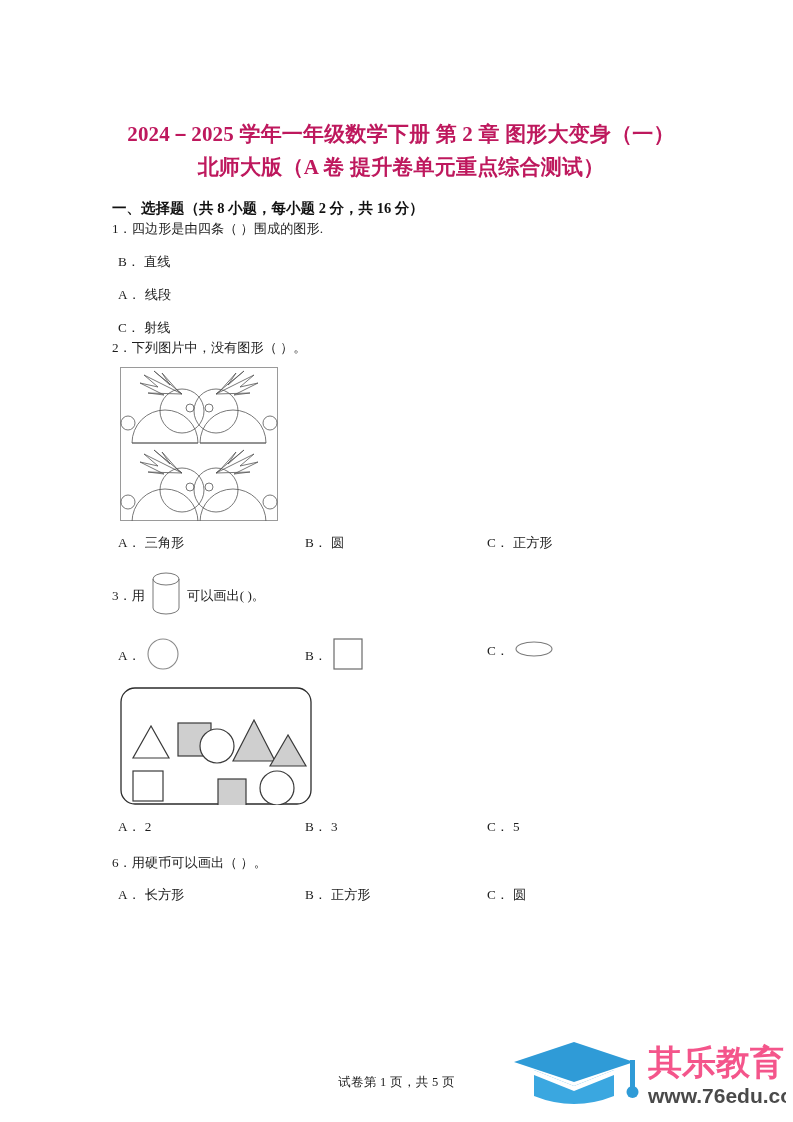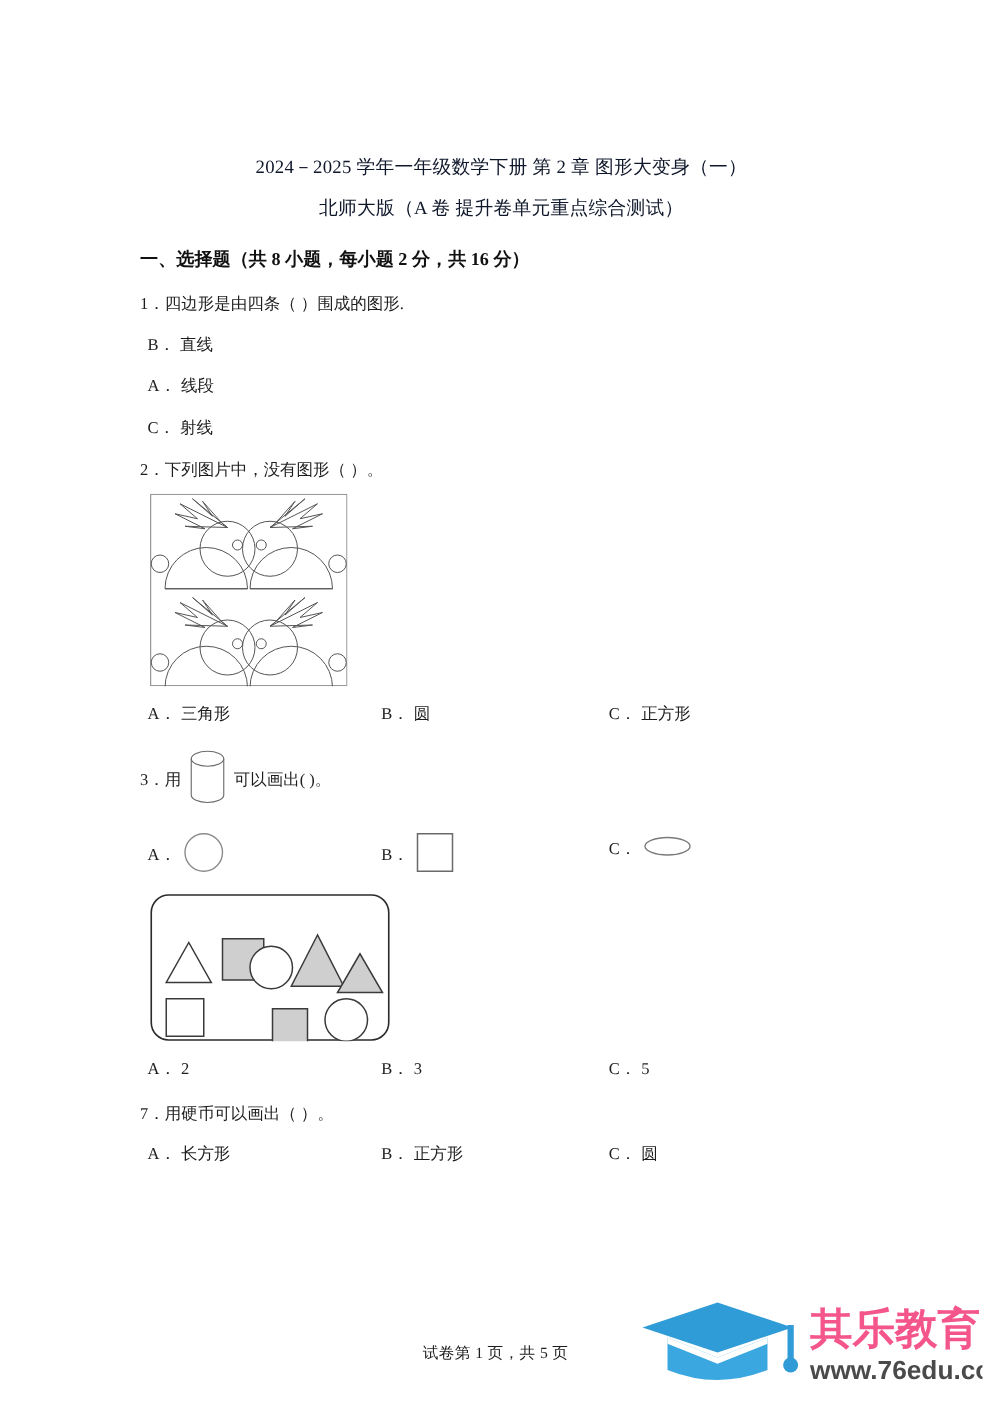--- a/index.html
+++ b/index.html
@@ -23,44 +23,43 @@
   }
   .content {
     position: absolute;
     left: 112px;
     top: 118px;
     width: 578px;
   }
 
   
   .doc-title {
-    font-weight: normal;
-    font-size: 15px;
+    font-weight: bold;
+    font-size: 21px;
     line-height: 33px;
     text-align: center;
     letter-spacing: 0.2px;
-    color: #0f172a;
+    color: #be185d;
   }
   .doc-title .line1 { display: block; white-space: nowrap; }
   .doc-title .line2 { display: block; }
 
   
   .section-head {
     font-weight: bold;
     font-size: 14.5px;
     margin-top: 13px;
     line-height: 22px;
     color: #111;
   }
 
   
   .question {
     font-size: 13.2px;
     line-height: 20px;
-    margin-top: 14px;
     color: #1d1d1d;
   }
   .q-stem { display: block; }
 
   .opt-block { margin-top: 11px; }
   .opt-row {
     position: relative;
     display: block;
     font-size: 13.2px;
     line-height: 20px;
@@ -267,21 +266,21 @@
             <span class="opt-letter">B．</span><span>3</span>
           </span>
           <span class="opt colC">
             <span class="opt-letter">C．</span><span>5</span>
           </span>
         </div>
       </div>
     </div>
 
     <div class="question" style="margin-top:16px;">
-      <span class="q-stem">7．用硬币可以画出（   ）。</span>
+      <span class="q-stem">6．用硬币可以画出（   ）。</span>
       <div class="opt-block">
         <div class="opt-row">
           <span class="opt colA">
             <span class="opt-letter">A．</span><span>长方形</span>
           </span>
           <span class="opt colB">
             <span class="opt-letter">B．</span><span>正方形</span>
           </span>
           <span class="opt colC">
             <span class="opt-letter">C．</span><span>圆</span>

